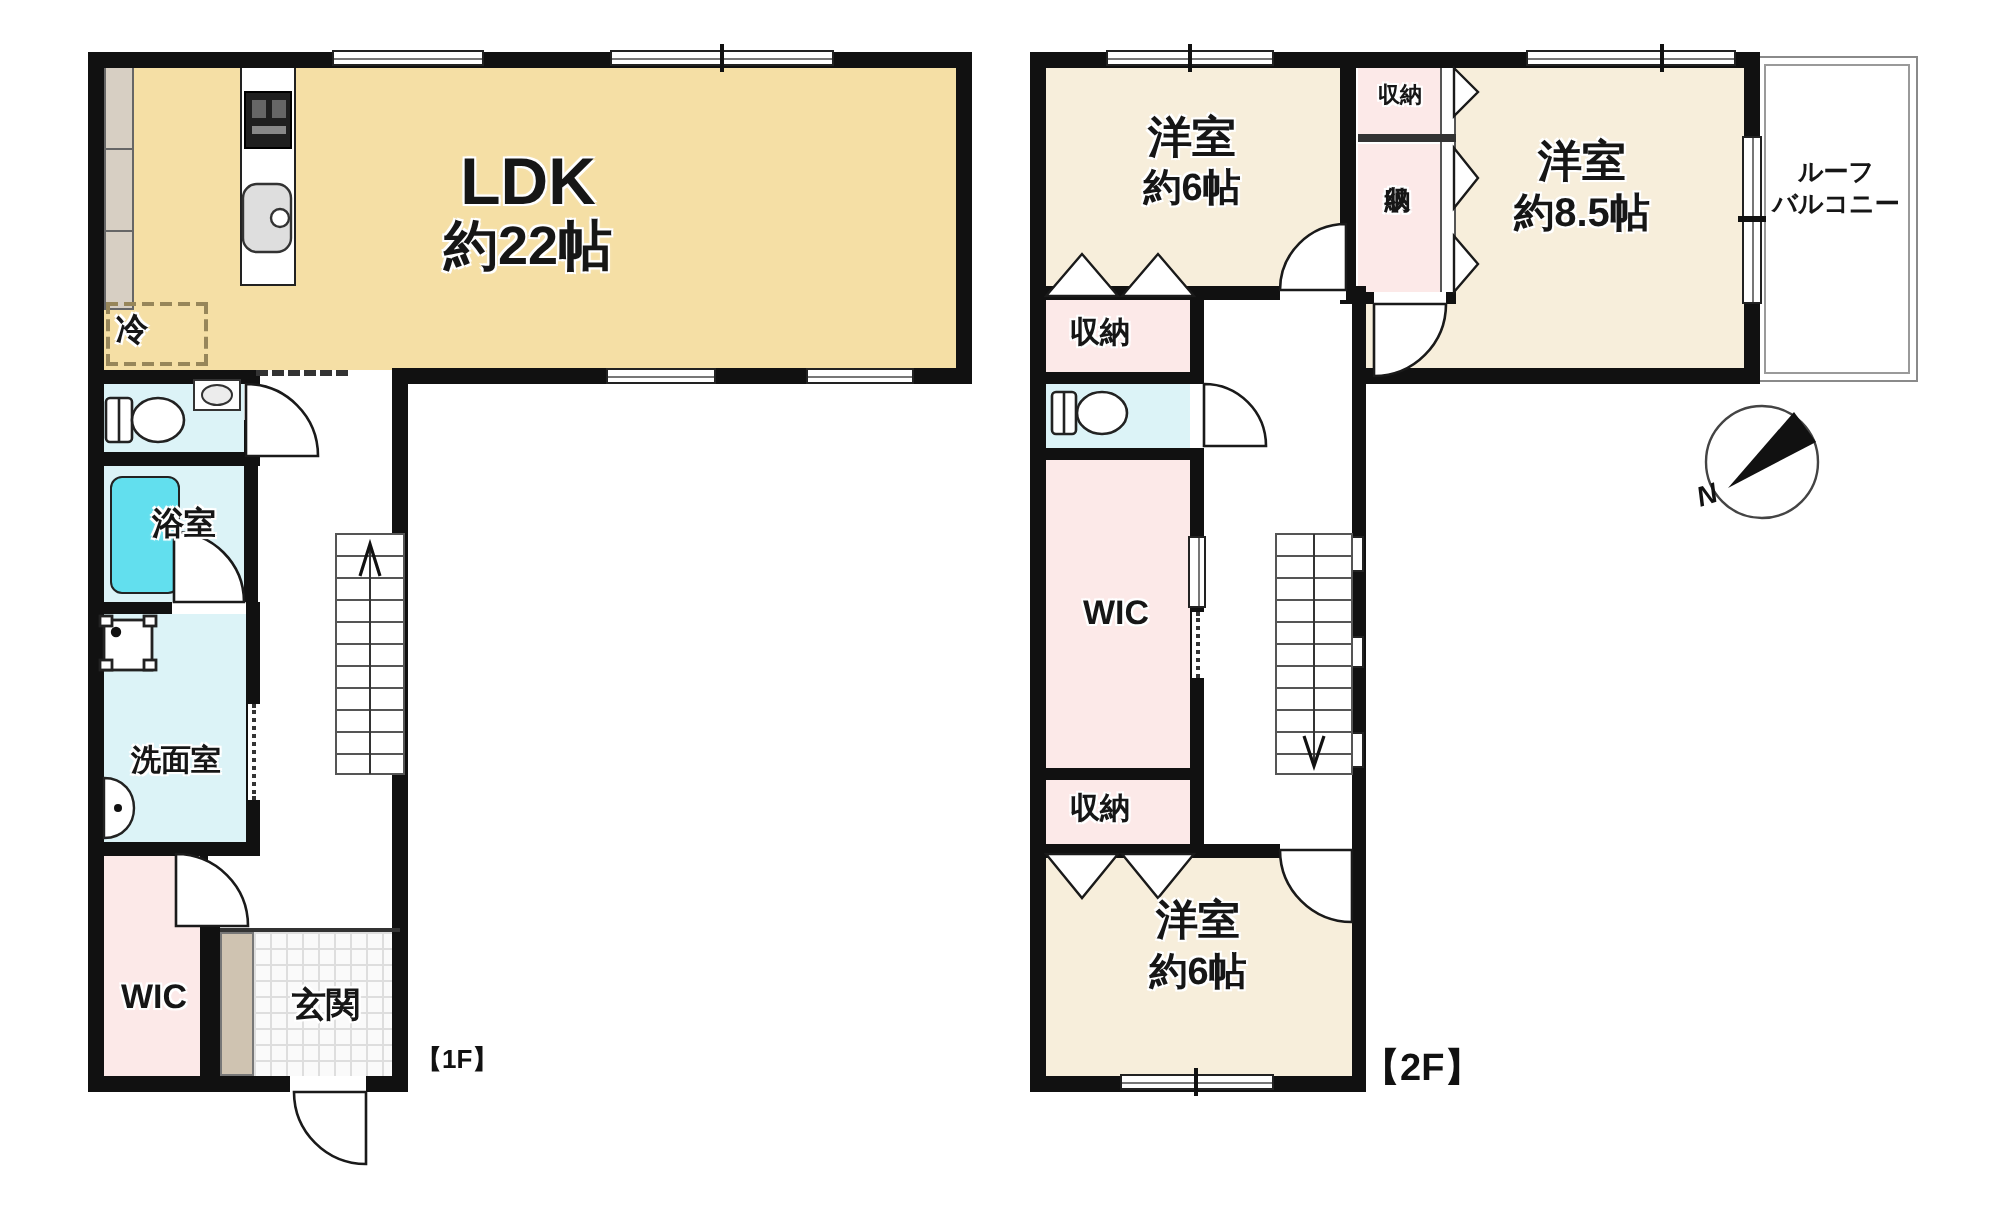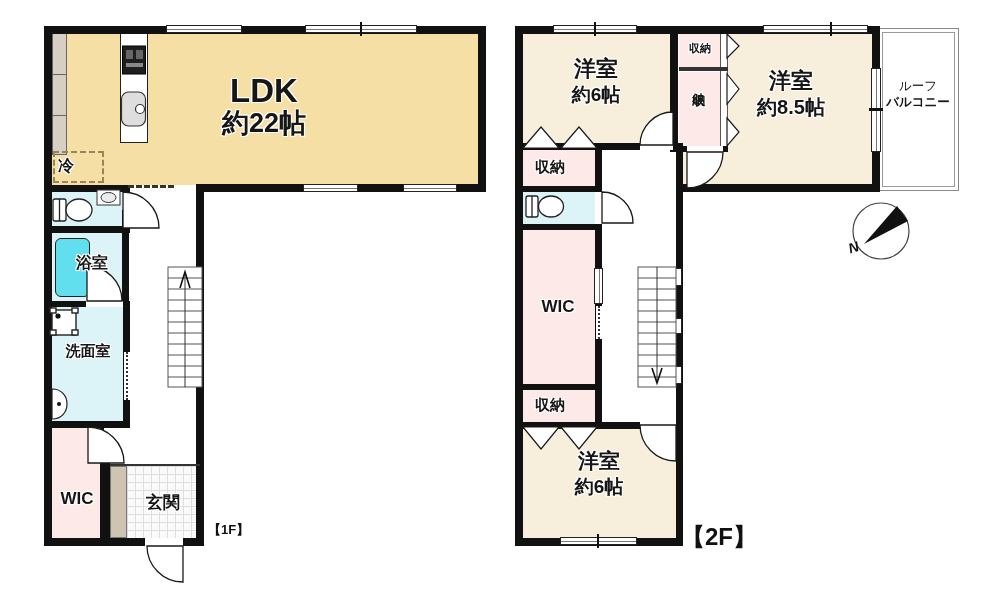--- a/index.html
+++ b/index.html
@@ -260,33 +260,33 @@
       <circle cx="881" cy="231" r="28" fill="#fff" stroke="#444" stroke-width="1.2"></circle>
       <polygon points="864,244 897,206 908,221" fill="#111"></polygon>
       <text x="848" y="252" font-size="14" font-weight="bold" font-style="italic" fill="#111" transform="rotate(-18 854 246)">N</text>
     </g>
   </svg>
 
   <div class="lbl" style="left:264px;top:74px;font-size:33px">LDK</div>
   <div class="lbl" style="left:264px;top:110px;font-size:27px">約22帖</div>
   <div class="lbl" style="left:66px;top:158px;font-size:16px">冷</div>
   <div class="lbl" style="left:92px;top:255px;font-size:16px">浴室</div>
-  <div class="lbl" style="left:88px;top:343px;font-size:15px">洗面室</div>
+  <div class="lbl" style="left:88px;top:373px;font-size:15px">洗面室</div>
   <div class="lbl" style="left:77px;top:490px;font-size:17px">WIC</div>
   <div class="lbl" style="left:163px;top:494px;font-size:17px">玄関</div>
   <div class="tag" style="left:208px;top:521px;font-size:13px">【1F】</div>
 
   <div class="lbl" style="left:596px;top:58px;font-size:22px">洋室</div>
   <div class="lbl" style="left:596px;top:85px;font-size:19px">約6帖</div>
   <div class="lbl" style="left:791px;top:70px;font-size:22px">洋室</div>
   <div class="lbl" style="left:791px;top:97px;font-size:20px">約8.5帖</div>
   <div class="lbl" style="left:599px;top:450px;font-size:21px">洋室</div>
   <div class="lbl" style="left:599px;top:477px;font-size:19px">約6帖</div>
   <div class="lbl" style="left:700px;top:43px;font-size:11px">収納</div>
   <div class="lbl vlbl" style="left:692px;top:83px;font-size:13px">収納</div>
   <div class="lbl" style="left:550px;top:159px;font-size:15px">収納</div>
   <div class="lbl" style="left:550px;top:397px;font-size:15px">収納</div>
   <div class="lbl" style="left:558px;top:298px;font-size:17px">WIC</div>
-  <div class="lbl" style="left:918px;top:80px;font-size:12.5px;font-weight:400">ルーフ</div>
+  <div class="lbl" style="left:918px;top:80px;font-size:12.5px;font-weight:700">ルーフ</div>
   <div class="lbl" style="left:918px;top:96px;font-size:12.5px;font-weight:600">バルコニー</div>
-  <div class="tag" style="left:681px;top:521px;font-size:24px">【2F】</div>
+  <div class="tag" style="left:681px;top:521px;font-size:19px">【2F】</div>
 
 </div>
 
 </body></html>

